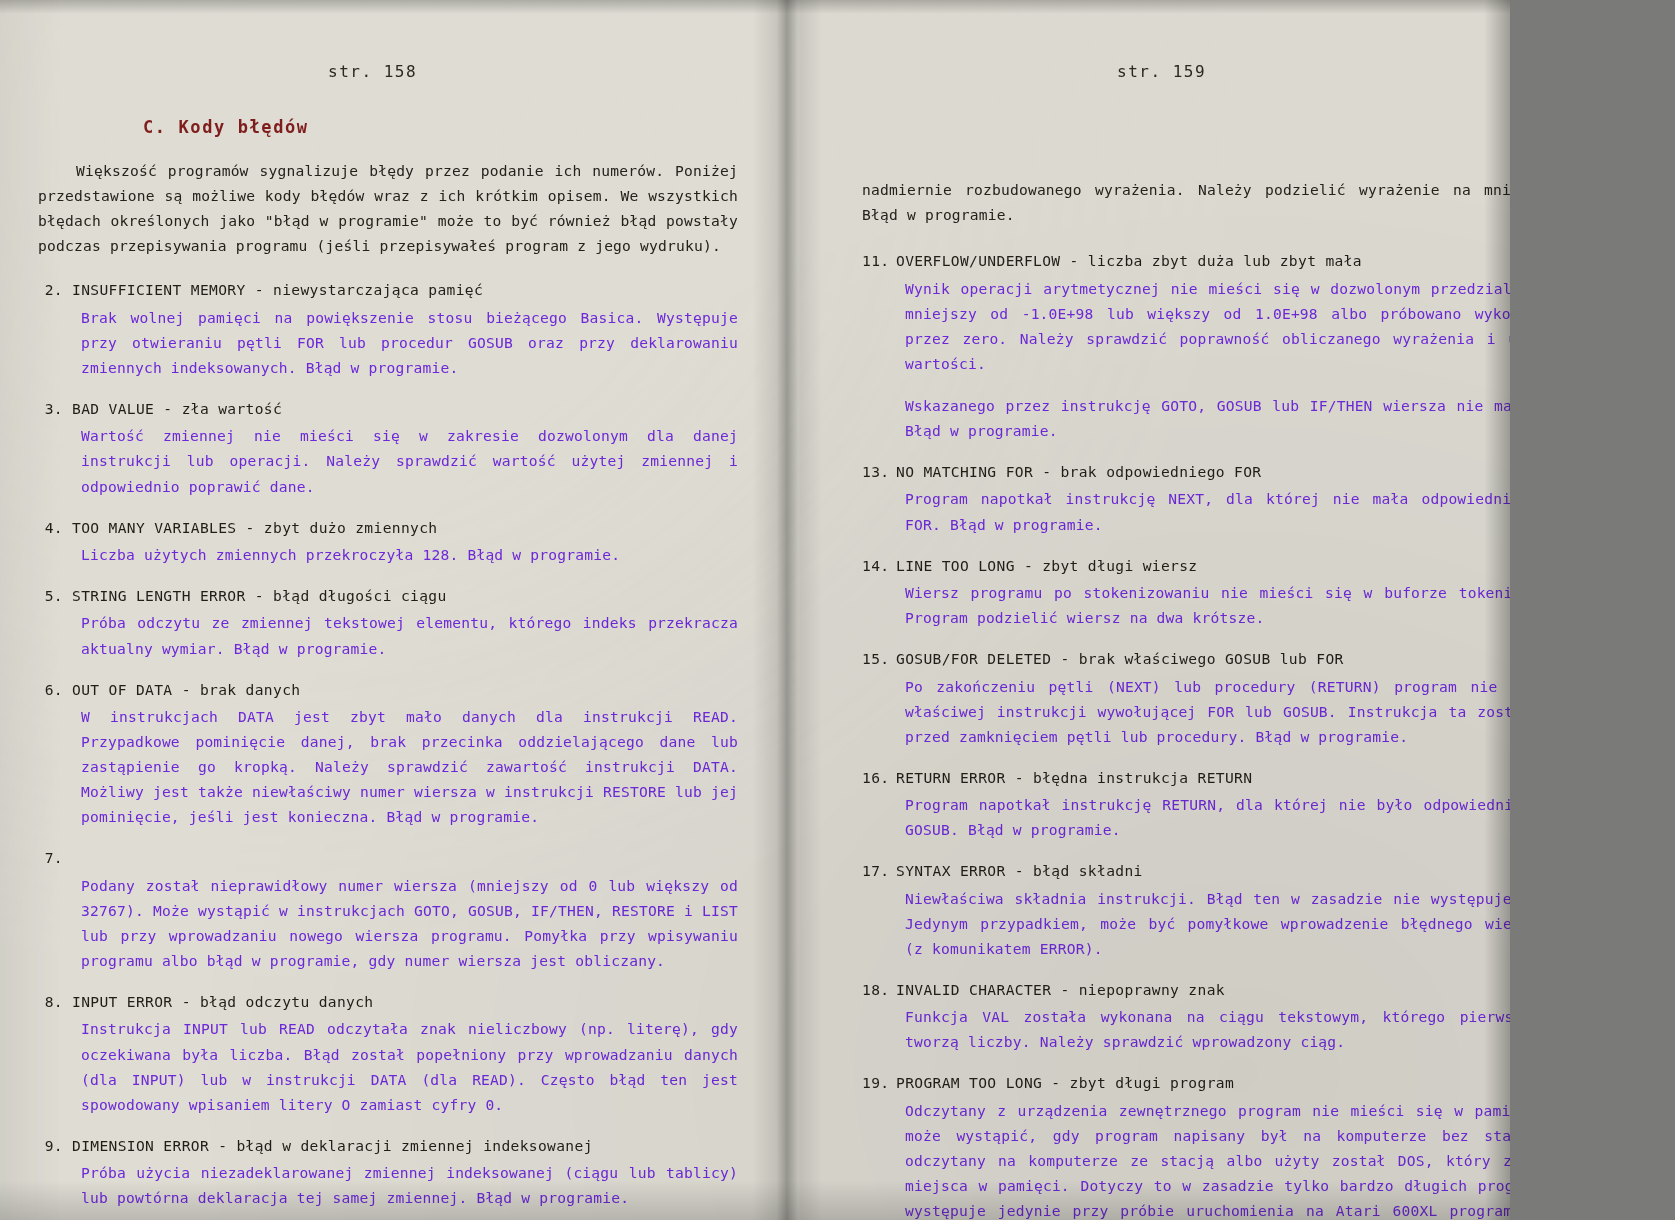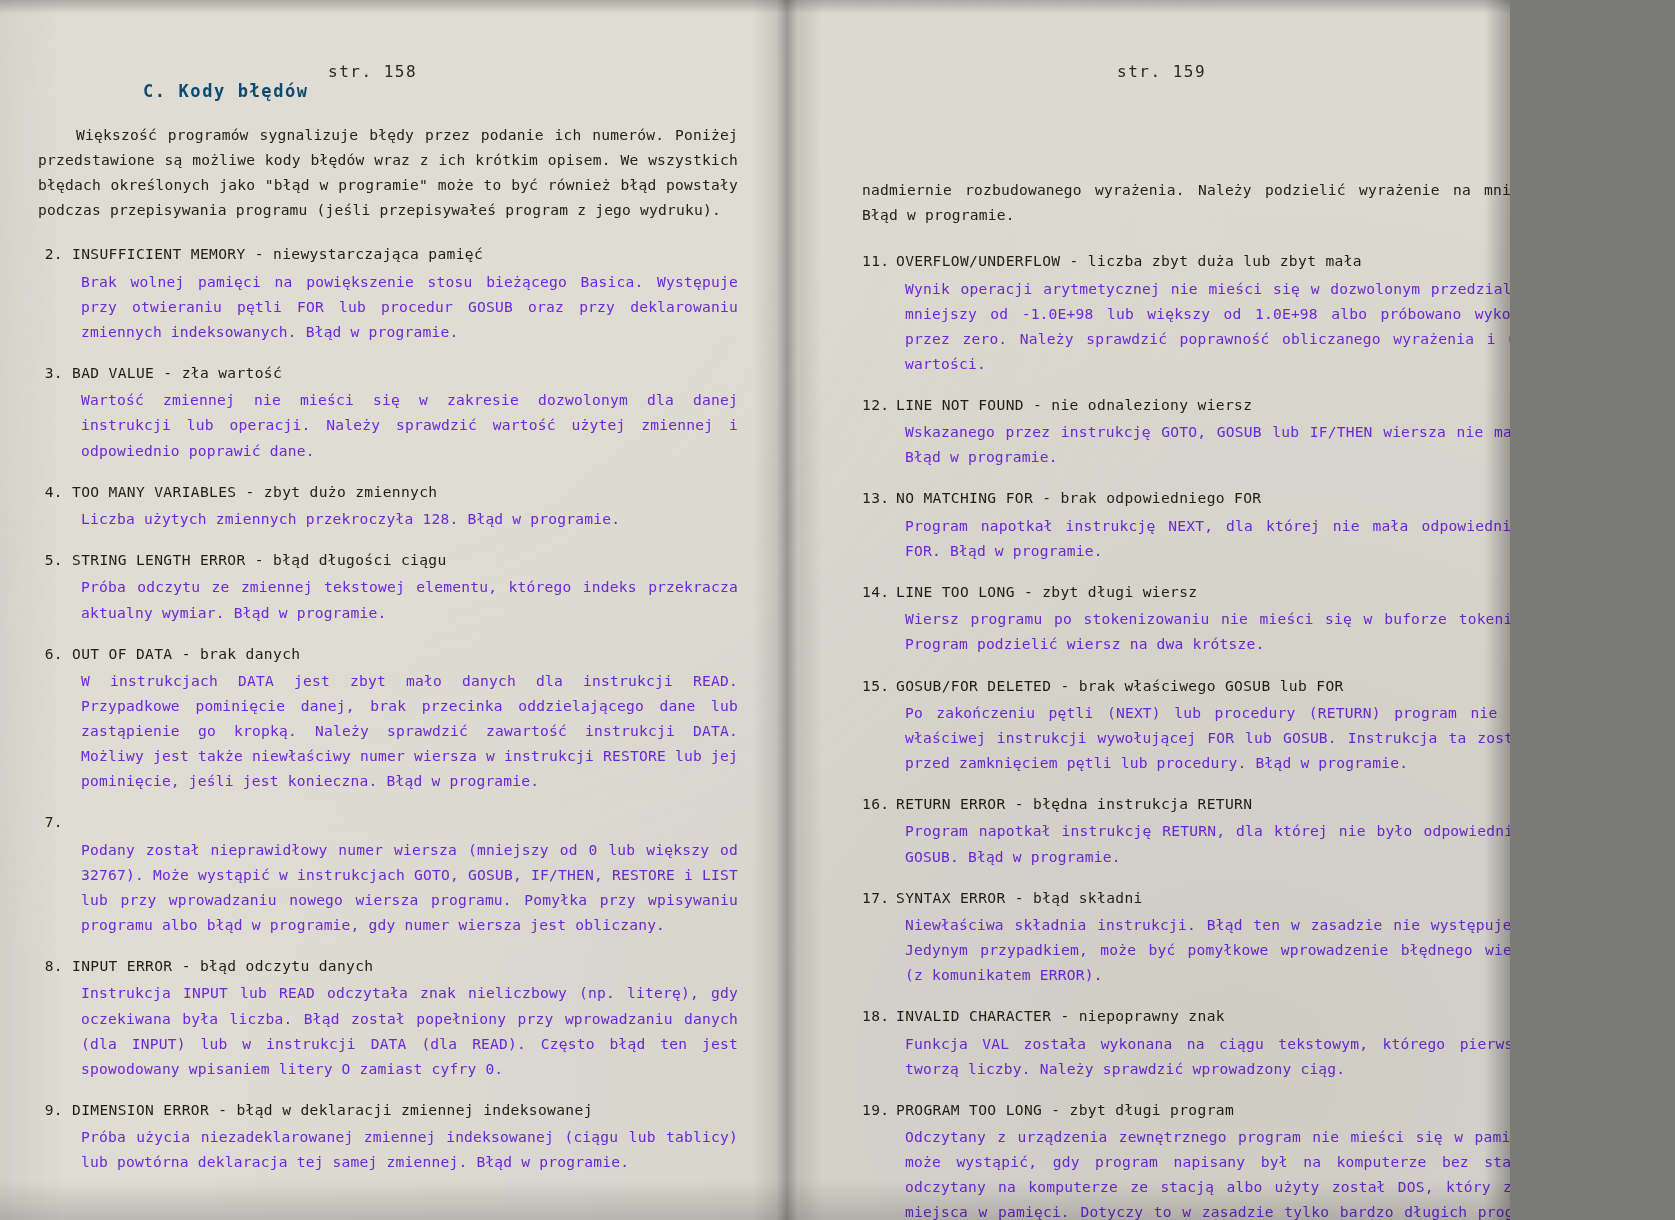--- a/index.html
+++ b/index.html
@@ -86,22 +86,23 @@
     color: #2b2a22;
     margin-top: 62px;
   }
   .page-num.left  { margin-left: 290px; }
   .page-num.right { margin-left: 255px; }
 
   .section-title {
     font-size: 17px;
     font-weight: bold;
     letter-spacing: 1.6px;
+    margin-top: 36px;
     margin-left: 105px;
-    color: #0c4a6e;
+    color: #7f1d1d;
   }
 
   .intro {
     margin-top: 21px;
     font-size: 14.6px;
     line-height: 1.72;
     text-align: justify;
     letter-spacing: .2px;
     color: #24221b;
   }
@@ -221,24 +222,20 @@
 
     <div class="entries">
       <div class="entry">
         <div class="entry-head">
           <span class="entry-num">11.</span>
           <span>OVERFLOW/UNDERFLOW - liczba zbyt duża lub zbyt mała</span>
         </div>
         <div class="entry-body">Wynik operacji arytmetycznej nie mieści się w dozwolonym przedziale, czyli jest mniejszy od -1.0E+98 lub większy od 1.0E+98 albo próbowano wykonać dzielenie przez zero. Należy sprawdzić poprawność obliczanego wyrażenia i użytych w nim wartości.</div>
       </div>
       <div class="entry">
-        <div class="entry-head">
-          <span class="entry-num">12.</span>
-          <span>LINE NOT FOUND - nie odnaleziony wiersz</span>
-        </div>
         <div class="entry-body">Wskazanego przez instrukcję GOTO, GOSUB lub IF/THEN wiersza nie ma w programie. Błąd w programie.</div>
       </div>
       <div class="entry">
         <div class="entry-head">
           <span class="entry-num">13.</span>
           <span>NO MATCHING FOR - brak odpowiedniego FOR</span>
         </div>
         <div class="entry-body">Program napotkał instrukcję NEXT, dla której nie mała odpowiedniej instrukcji FOR. Błąd w programie.</div>
       </div>
       <div class="entry">

